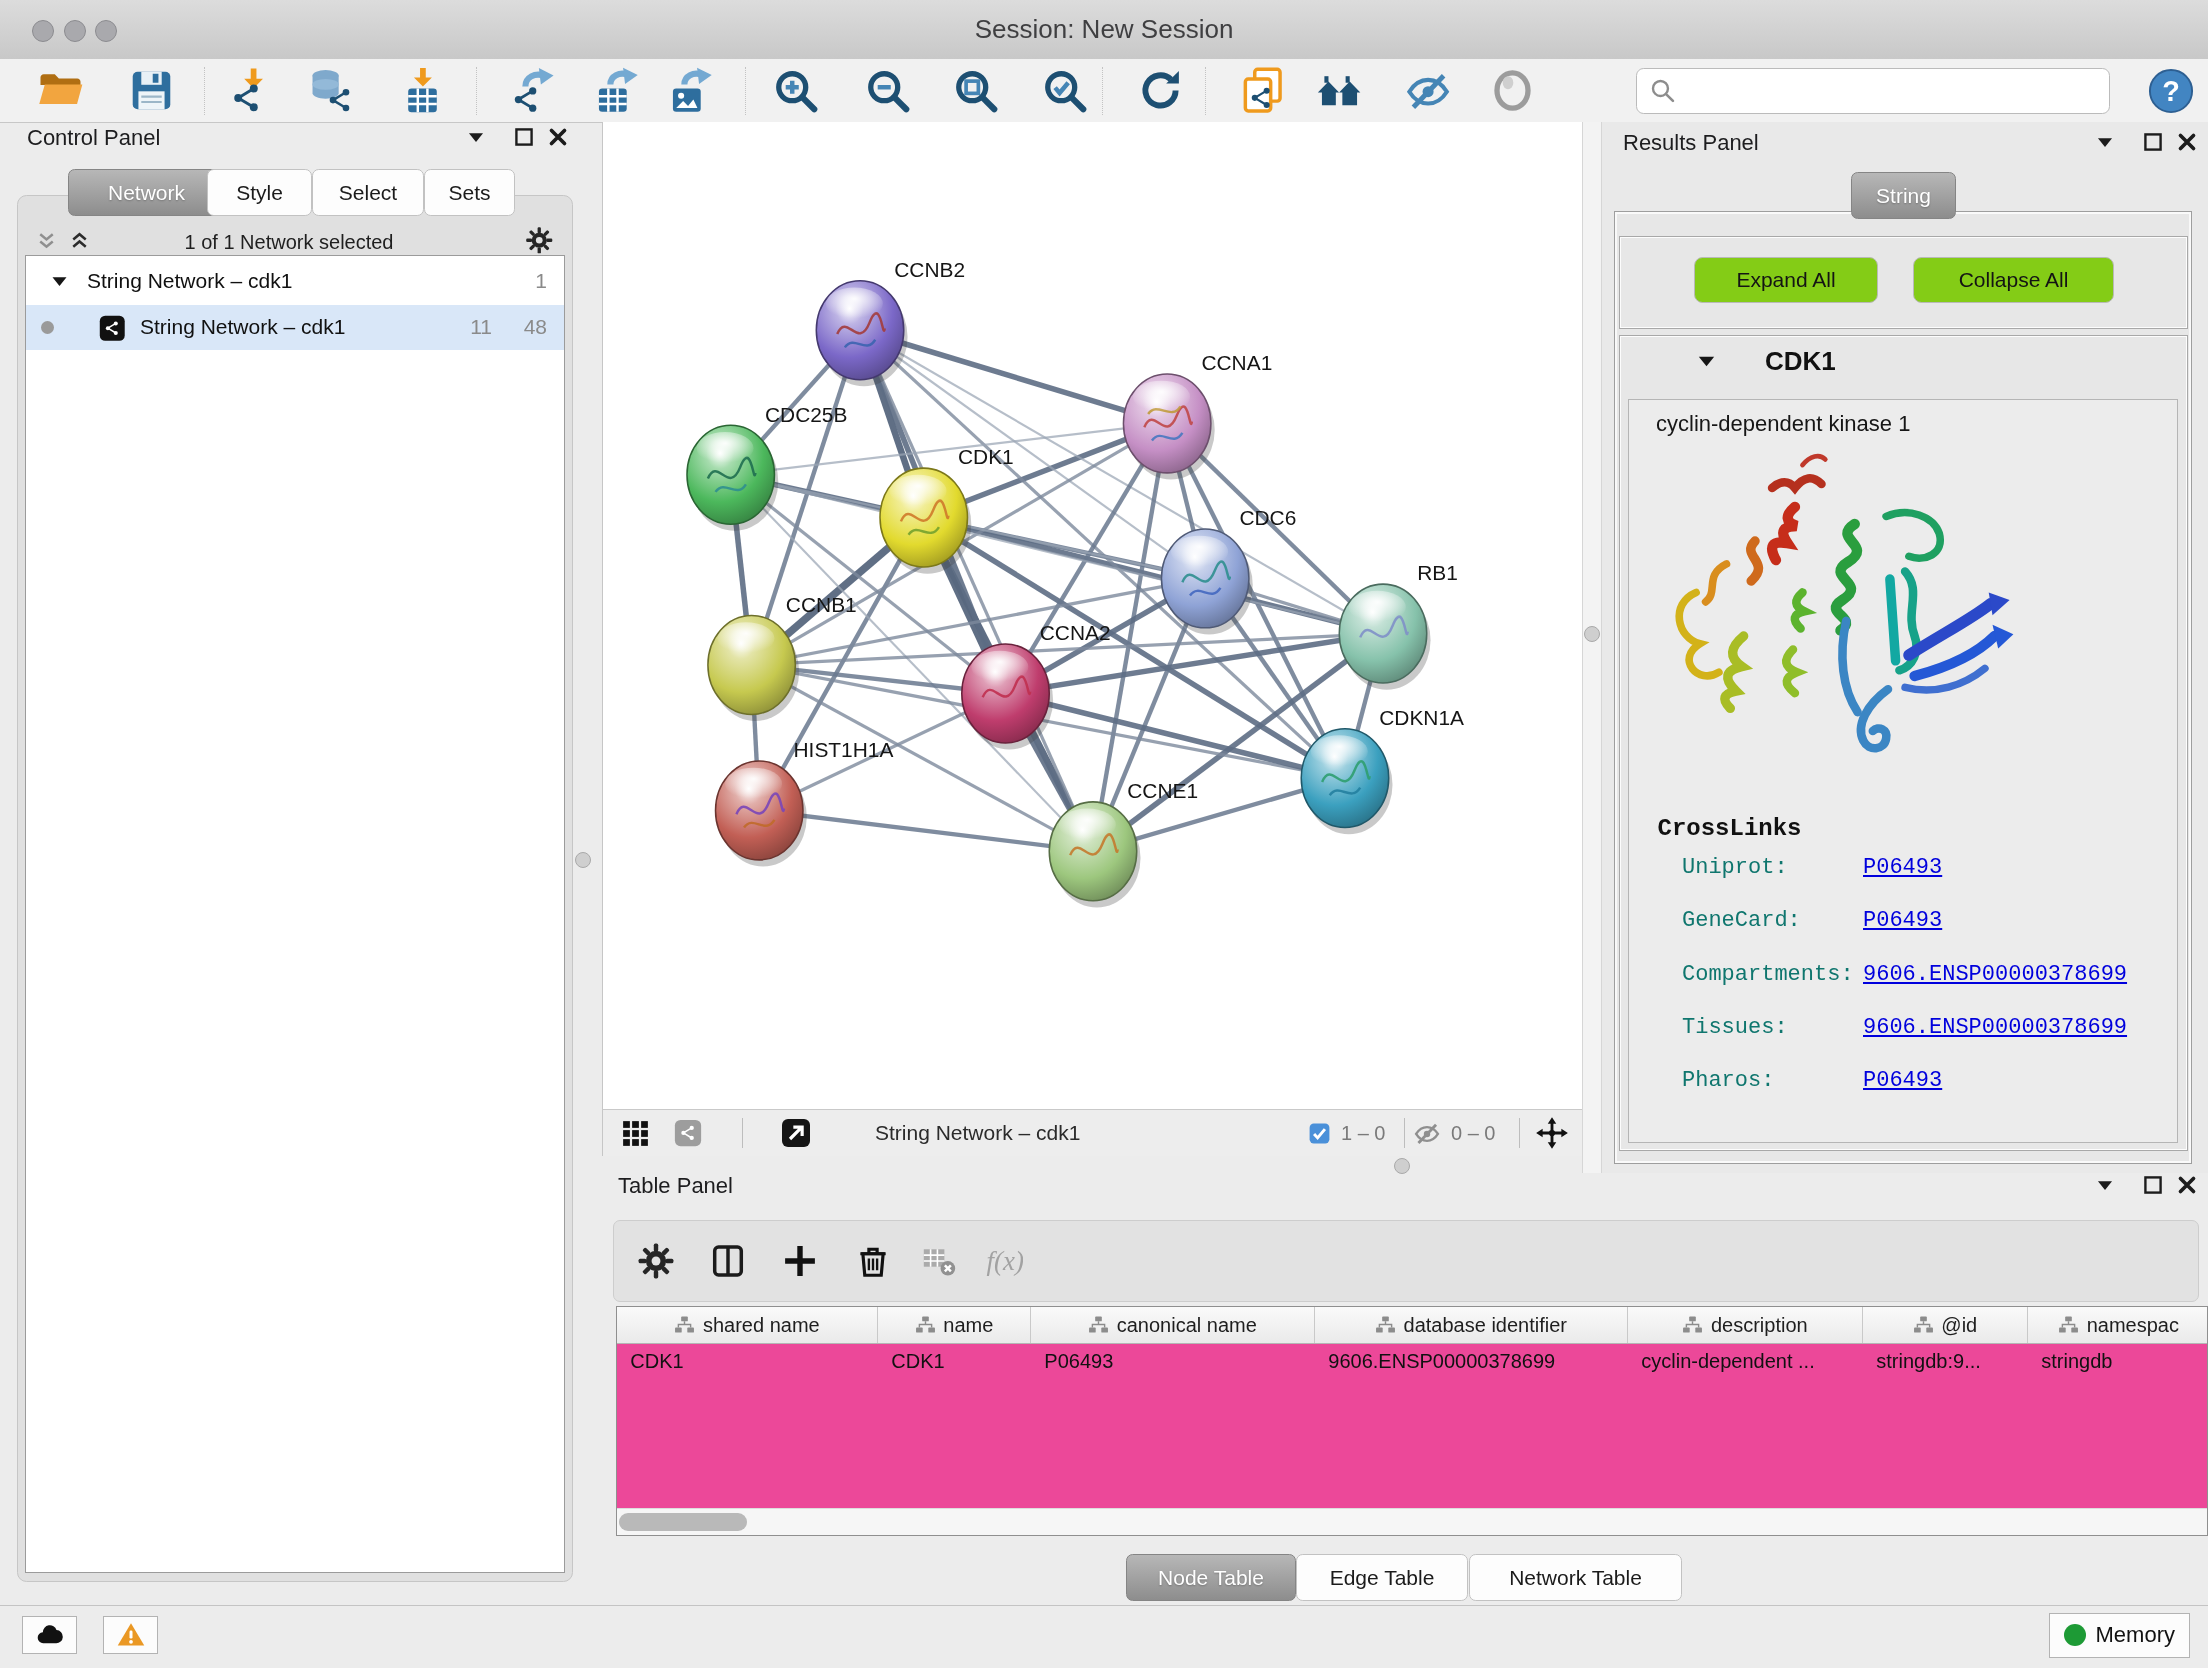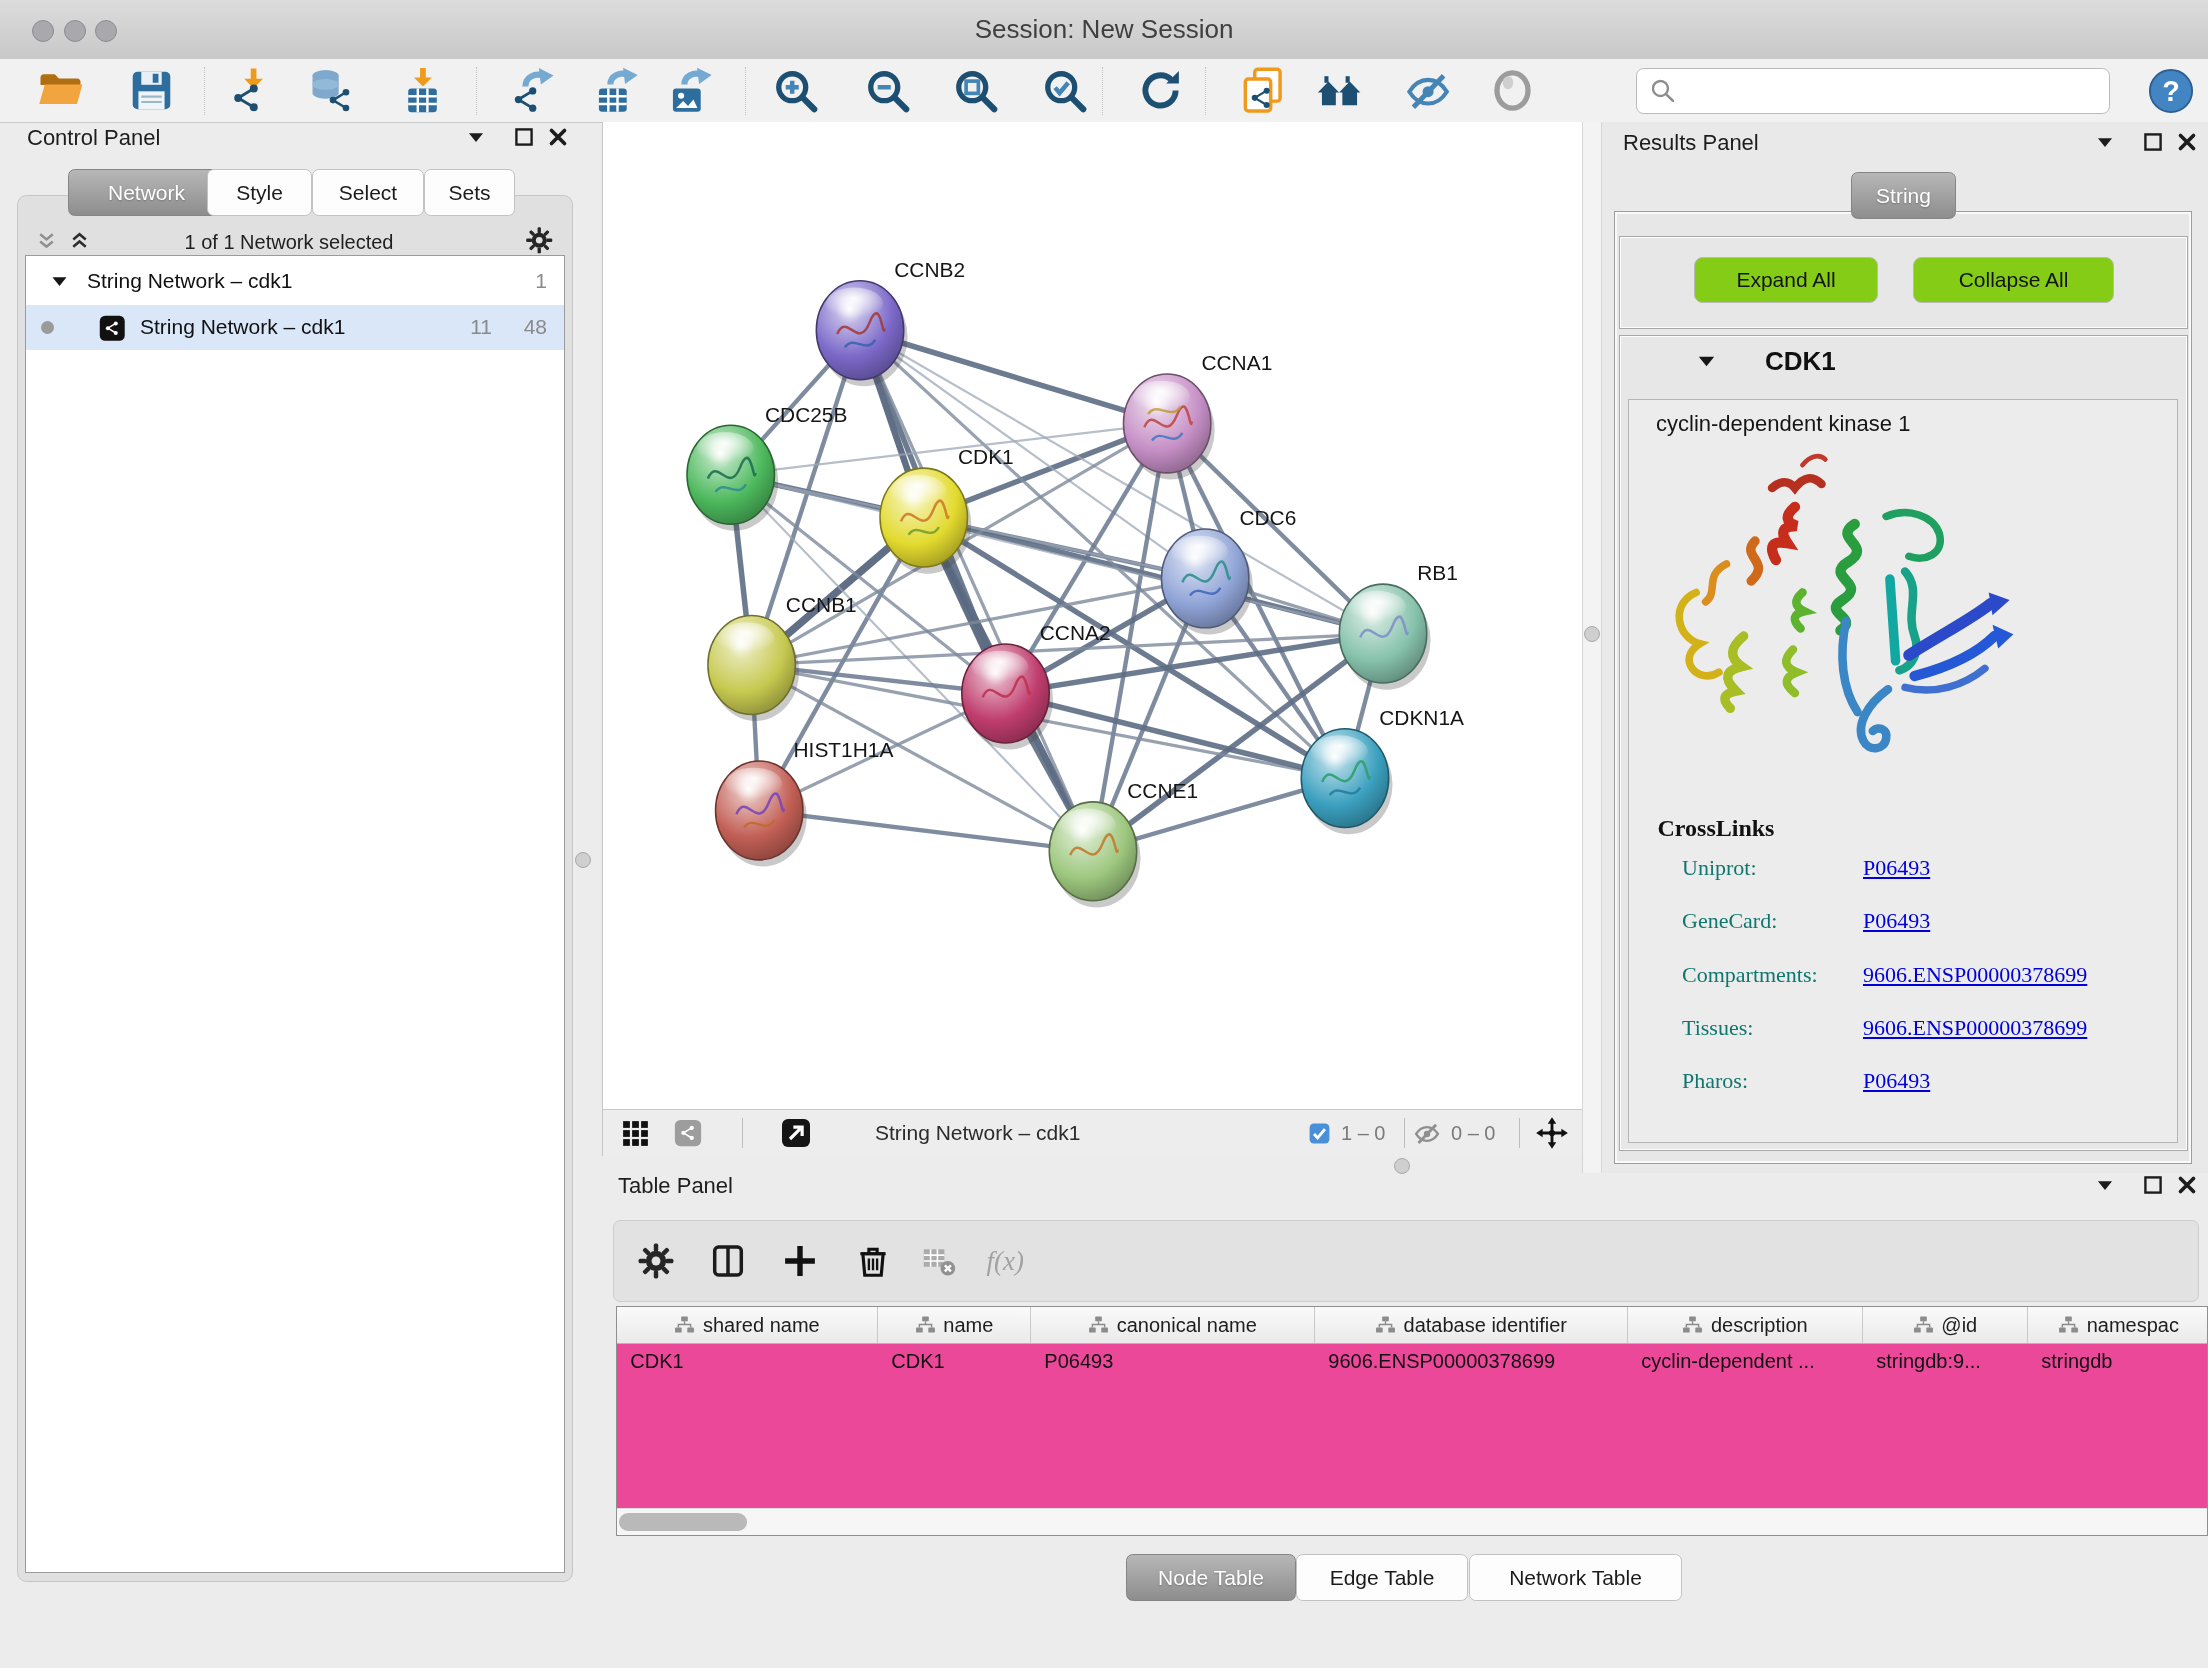--- a/index.html
+++ b/index.html
@@ -68,21 +68,21 @@
 
   
   .results-bg{left:1602px;top:122px;width:607px;height:1051px;background:#e9e9e9;}
   .rp-outer{left:1614px;top:211px;width:576px;height:951px;background:#e7e7e7;
     border:1px solid #9e9e9e;box-shadow:inset 0 0 0 1.9px #fafafa;}
   .rp-box{background:#e7e7e7;border:1px solid #a8a8a8;box-shadow:inset 0 0 0 1px #fdfdfd;}
   .btn{background:#84cc16;border:1px solid #b9b9b9;border-radius:8.6px;font-size:21px;
     color:#141414;display:flex;align-items:center;justify-content:center;box-sizing:border-box;}
   .rp-card{left:1628px;top:399px;width:548px;height:742px;background:#ececec;
     border:1px solid #b5b5b5;}
-  .serif{font-family:Liberation Serif, serif;}
+  .serif{font-family:Liberation Mono, monospace;}
   .xl-label{position:absolute;left:53px;font-size:22px;color:#0f766e;}
   .xl-link{position:absolute;left:234px;font-size:22px;color:#0000dd;
     text-decoration:underline;cursor:pointer;}
 
   
   .tp-toolbar{left:613px;top:1220px;width:1584px;height:80px;background:#e2e2e2;
     border:1px solid #cdcdcd;border-radius:7px;}
   .tp-ic{position:absolute;top:21px;width:38px;height:38px;}
   .tp-table{left:616px;top:1306px;width:1590px;height:228px;background:#ec4899;
     border:1.9px solid #8f8f8f;overflow:hidden;}
@@ -934,14 +934,36 @@
       <div class="hthumb"></div>
     </div>
   </div>
 
   <div id="tp-tabs">
       <div class="tab abs sel" style="left: 1126px; top: 1554px; width: 170px;">Node Table</div>
       <div class="tab abs" style="left: 1296px; top: 1554px; width: 172px;">Edge Table</div>
       <div class="tab abs" style="left: 1469px; top: 1554px; width: 213px;">Network Table</div>
     </div>
 
+  <div class="abs statusbar">
+    <div class="sbtn" style="left:22px;top:9.5px;width:55px;height:38px">
+      <span style="width:30px;height:30px">
+          <svg viewBox="0 0 24 24" width="100%" height="100%">
+            <path d="M6.8 18.6a4.4 4.4 0 0 1-.5-8.8A5.6 5.6 0 0 1 17.2 8a4.1 4.1 0 0 1-.5 10.6z" fill="#111"></path>
+          </svg>
+        </span>
+    </div>
+    <div class="sbtn" style="left:103px;top:9.5px;width:55px;height:38px">
+      <span style="width:30px;height:30px">
+          <svg viewBox="0 0 24 24" width="100%" height="100%">
+            <path d="M12 2.6L22.6 20.4H1.4z" fill="#ea9824"></path>
+            <rect x="10.8" y="8.4" width="2.4" height="6.4" rx="1.1" fill="#fff"></rect>
+            <circle cx="12" cy="17.4" r="1.5" fill="#fff"></circle>
+          </svg>
+        </span>
+    </div>
+    <div class="sbtn membtn">
+      <span class="memdot" id="memdot" style="background: rgb(29, 154, 53);"></span>
+      <span>Memory</span>
+    </div>
+  </div>
 </div>
 
 
 </body></html>

